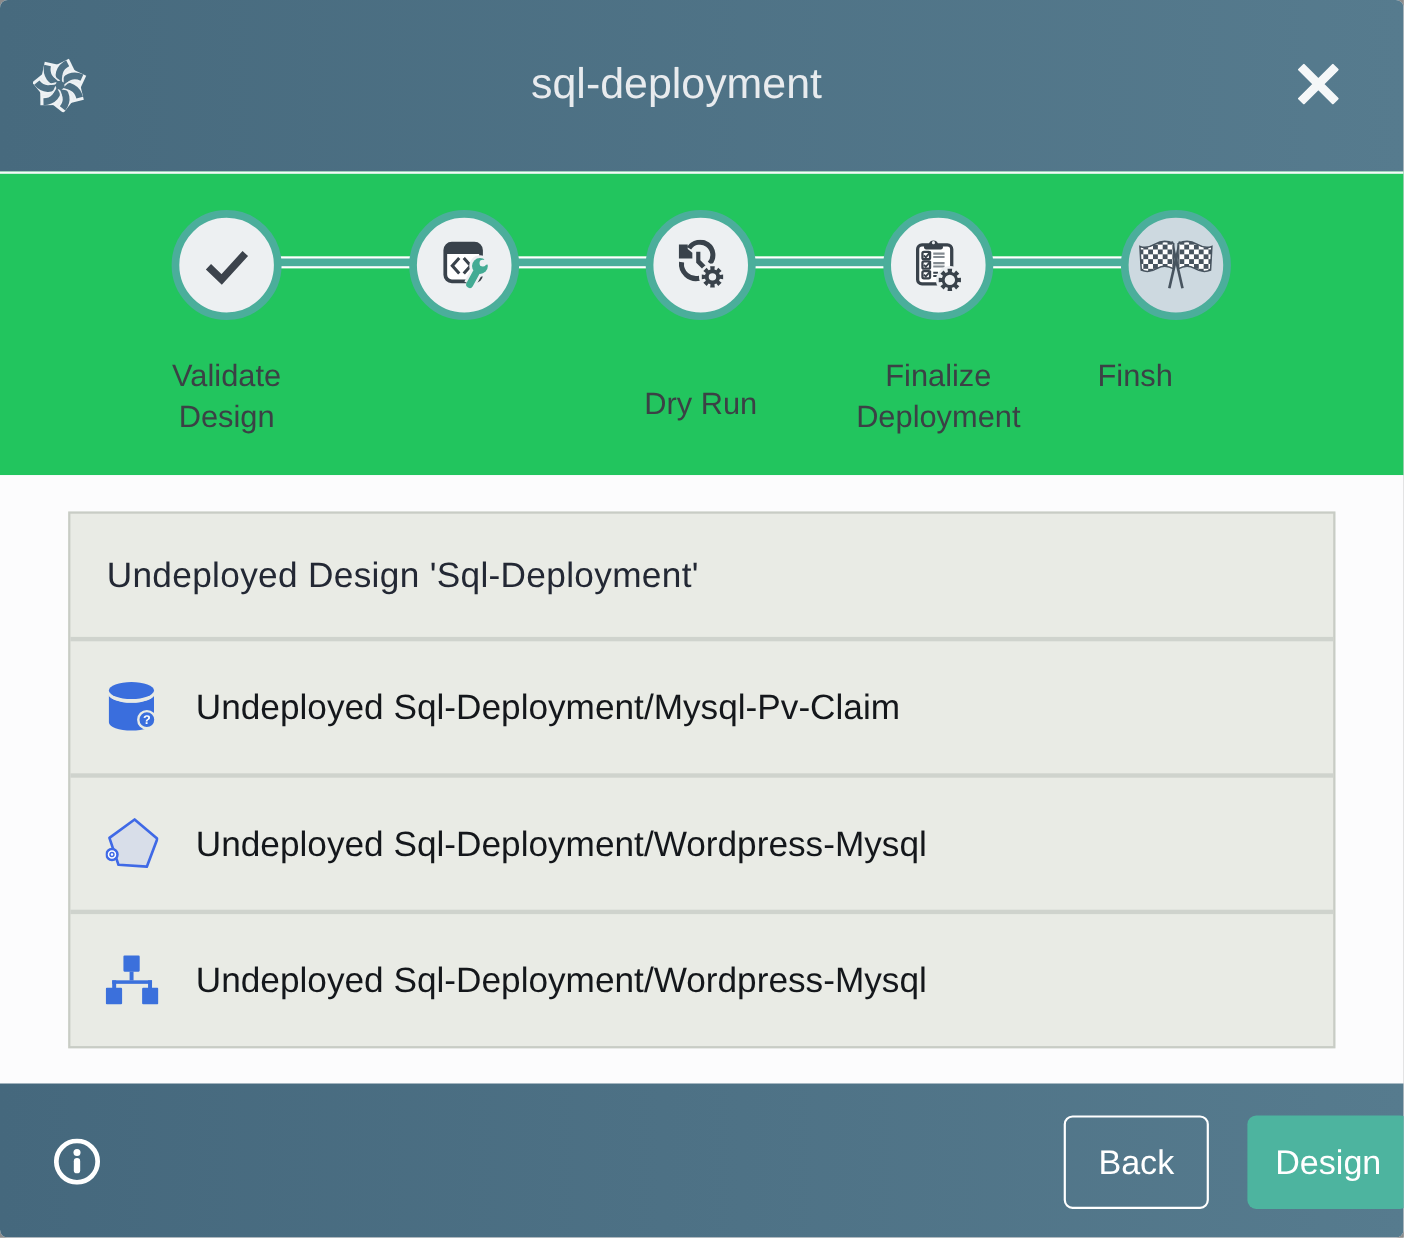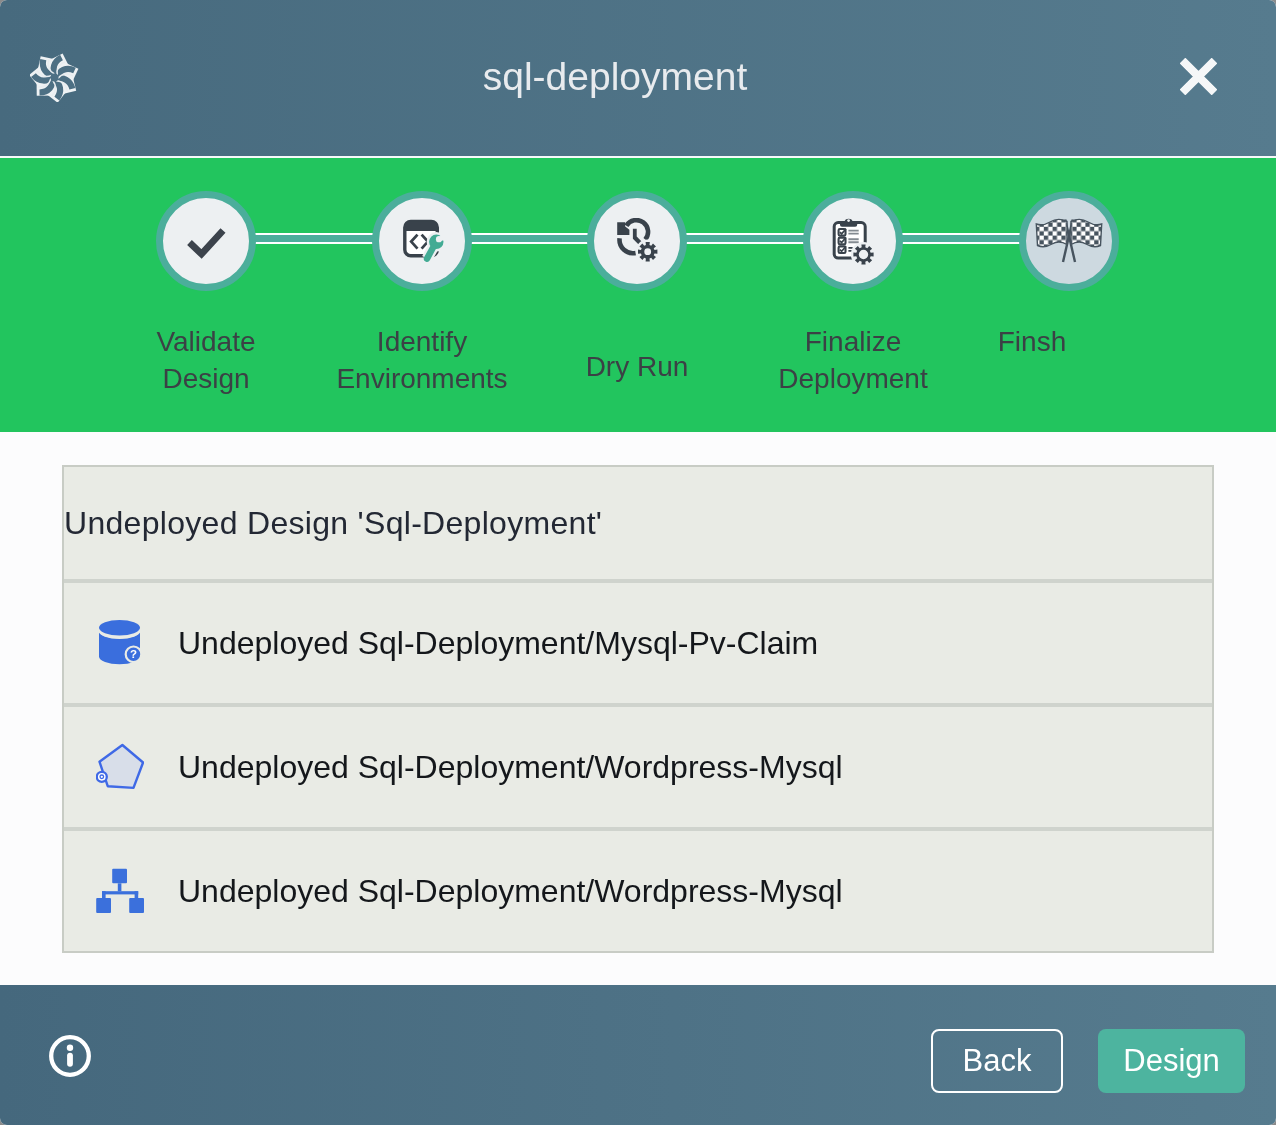--- a/index.html
+++ b/index.html
@@ -17,30 +17,30 @@
   .sline .in{position:absolute;left:0;top:2px;width:100%;height:6.5px;background:#4bae9b;}
   .circ{position:absolute;top:33px;width:86px;height:86px;border-radius:50%;
     border:7px solid #4bae9b;background:#edf0f2;display:flex;align-items:center;justify-content:center;}
   .circ.active{background:#cdd9e0;}
   .slabel{position:absolute;top:165px;width:260px;text-align:center;
     font-size:28px;line-height:37px;color:#3b4145;}
   .content{position:absolute;left:0;top:432px;width:1276px;height:553px;background:#fcfcfd;}
   .list{position:absolute;left:62px;top:33px;width:1152px;
     background:#e9ebe5;border:2px solid #c8ccc5;box-sizing:border-box;}
   .lhead{height:112px;display:flex;align-items:center;
-    font-size:32px;letter-spacing:0.3px;color:#232834;}
+    font-size:32px;letter-spacing:0.3px;color:#232834;padding-left:33px;}
   .ldiv{height:4px;background:#cfd3cd;}
   .lrow{height:120px;display:flex;align-items:center;font-size:32px;color:#14171b;}
   .licon{width:48px;height:50px;margin-left:32px;flex:none;}
   .ltext{margin-left:34px;}
   .footer{position:absolute;left:0;top:985px;width:1276px;height:140px;
     background:linear-gradient(90deg,#45687d,#567b8e);}
   .info{position:absolute;left:49px;top:50px;}
-  .btn{position:absolute;top:44px;height:64px;border-radius:8px;box-sizing:border-box;
-    display:flex;align-items:center;justify-content:center;font-size:31px;color:#fff;}
+  .btn{position:absolute;top:29px;height:85px;border-radius:8px;box-sizing:border-box;
+    display:flex;align-items:center;justify-content:center;font-size:31px;color:#fff;margin-left:36px;}
   .btn.back{left:931px;width:132px;border:2.5px solid #fff;}
   .btn.finish{left:1098px;width:147px;background:#4db49f;}
 </style>
 </head>
 <body>
 <div class="dialog">
   <div class="hdr">
     <div class="hdr-title">sql-deployment</div>
     <svg class="logo" width="49" height="50" viewBox="0 0 49 50">
       <defs>
@@ -151,21 +151,20 @@
       </g>
       <use href="#flg" fill="#fff"></use>
       <use href="#flg" fill="url(#chk)" stroke="#47545f" stroke-width="1.4"></use>
       <g transform="translate(68 0) scale(-1 1)">
         <use href="#flg" fill="#fff"></use>
         <use href="#flg" fill="url(#chk)" stroke="#47545f" stroke-width="1.4"></use>
       </g>
     </svg>
       </div>
     <div class="slabel" style="left:76px;">Validate<br>Design</div>
-    <div class="slabel" style="left:292px;">Identify<br>Environments</div>
     <div class="slabel" style="left:507px;margin-top:25px;">Dry Run</div>
     <div class="slabel" style="left:723px;">Finalize<br>Deployment</div>
     <div class="slabel" style="left:902px;">Finsh</div>
   </div>
   <div class="content">
     <div class="list">
       <div class="lhead">Undeployed Design 'Sql-Deployment'</div>
       <div class="ldiv"></div>
       <div class="lrow">
           <svg class="licon" viewBox="0 0 48 50">

